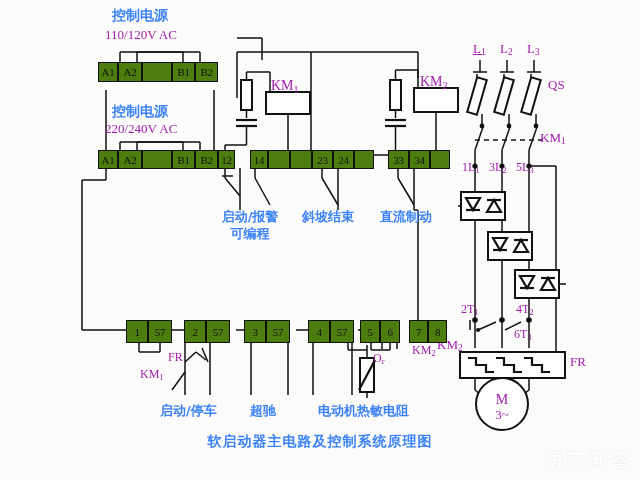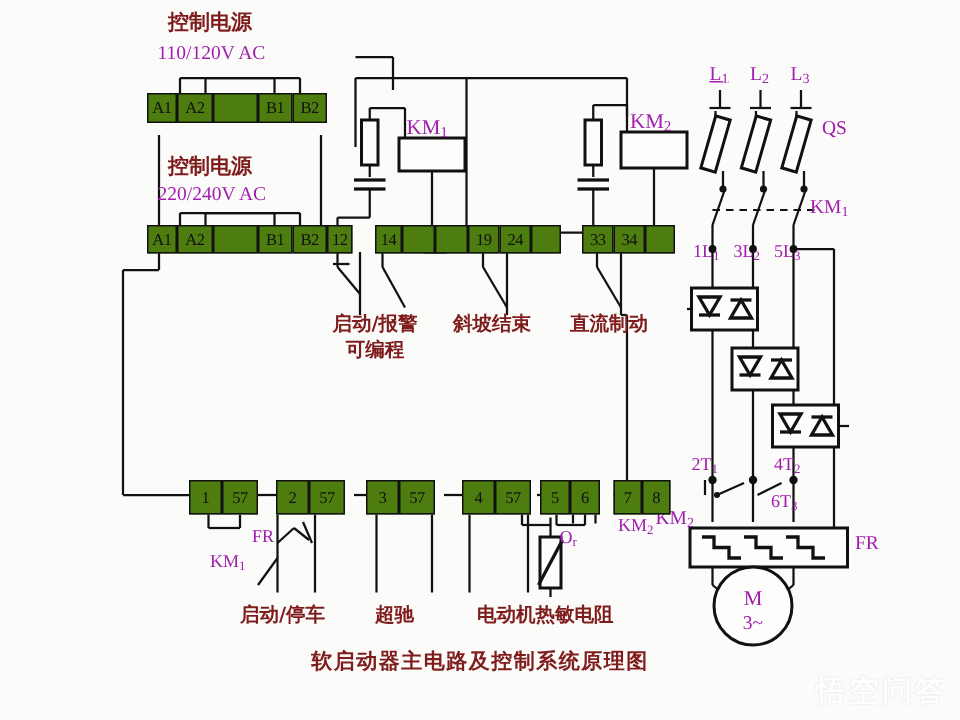--- a/index.html
+++ b/index.html
@@ -22,21 +22,21 @@
   }
   .lbl {
     position: absolute;
     color: #111111;
     white-space: nowrap;
     line-height: 1.08;
   }
   .cn {
     font-family: "DejaVu Sans", "Liberation Sans", sans-serif;
     font-weight: bold;
-    color: #7f1d1d;
+    color: #3b82f6;
   }
   .lat {
     font-family: "Liberation Serif", "DejaVu Serif", serif;
     color: #a21caf;
   }
   .term {
     position: absolute;
     box-sizing: border-box;
     border: 1.6px solid #111;
     background: #4d7c0f;
@@ -363,21 +363,21 @@
   <div class="term" style="left:118px; top:150px; width:24px; height:19px;">A2</div>
   <div class="term" style="left:142px; top:150px; width:30px; height:19px;"></div>
   <div class="term" style="left:172px; top:150px; width:23px; height:19px;">B1</div>
   <div class="term" style="left:195px; top:150px; width:23px; height:19px;">B2</div>
 
   <div class="term" style="left:218px; top:150px; width:17px; height:19px;">12</div>
   <div class="term" style="left:235px; top:150px; width:15px; height:19px;margin-left:48px;">11</div>
   <div class="term" style="left:250px; top:150px; width:18px; height:19px;">14</div>
   <div class="term" style="left:268px; top:150px; width:22px; height:19px;"></div>
   <div class="term" style="left:290px; top:150px; width:22px; height:19px;"></div>
-  <div class="term" style="left:312px; top:150px; width:21px; height:19px;">19</div>
+  <div class="term" style="left:312px; top:150px; width:21px; height:19px;">23</div>
   <div class="term" style="left:333px; top:150px; width:21px; height:19px;">24</div>
   <div class="term" style="left:354px; top:150px; width:20px; height:19px;"></div>
   <div class="term" style="left:388px; top:150px; width:21px; height:19px;">33</div>
   <div class="term" style="left:409px; top:150px; width:21px; height:19px;">34</div>
   <div class="term" style="left:430px; top:150px; width:20px; height:19px;"></div>
 
   <div class="lbl lat" style="left:271px; top:78px; font-size:14px;">
     <span>KM</span><span class="sub">1</span>
   </div>
   <div class="lbl lat" style="left:420px; top:74px; font-size:14px;">

